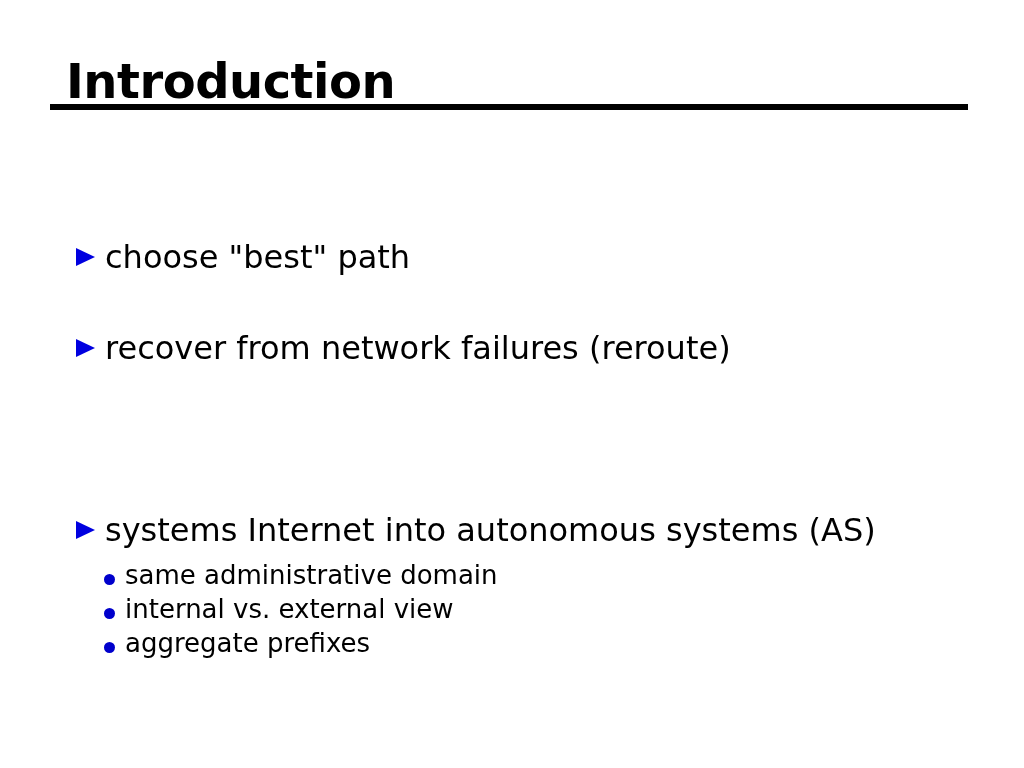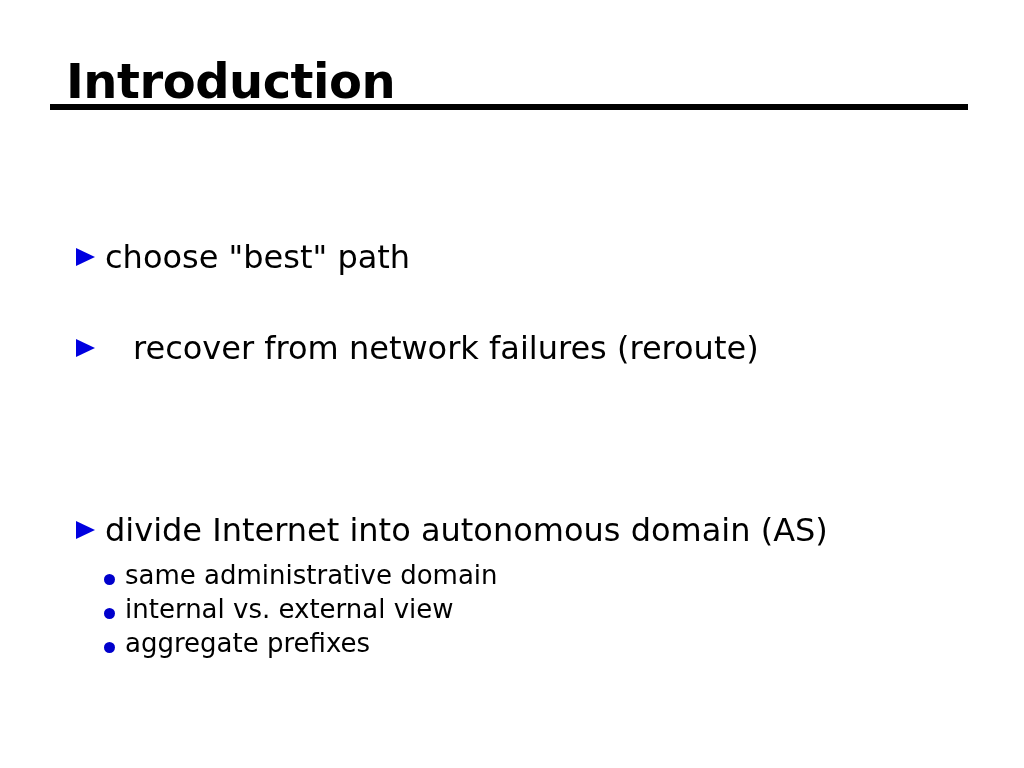--- a/index.html
+++ b/index.html
@@ -80,21 +80,21 @@
     flex: 0 0 auto;
   }
   .sub-label {
     font-size: 26px;
     line-height: 30px;
     color: var(--text-color);
   }
   
   .row-0 { top: 147px; }
   .row-1 { top: 238px; }
-  .row-2 { top: 329px; gap: 28px; }
+  .row-2 { top: 329px; }
   .row-3 { top: 420px; }
   .row-4 { top: 511px; }
   .sub-0 { top: 560px; }
   .sub-1 { top: 594px; }
   .sub-2 { top: 628px; }
 </style>
 </head>
 <body>
 
 <div class="slide">
@@ -110,21 +110,21 @@
   </div>
 
   <div class="bullet-row row-2">
     <span class="tri"></span>
     <span class="bullet-label">recover from network failures (reroute)</span>
   </div>
 
 
   <div class="bullet-row row-4">
     <span class="tri"></span>
-    <span class="bullet-label">divide Internet into autonomous domain (AS)</span>
+    <span class="bullet-label">systems Internet into autonomous systems (AS)</span>
   </div>
 
   <div class="sub-row sub-0">
     <span class="dot"></span>
     <span class="sub-label">same administrative domain</span>
   </div>
 
   <div class="sub-row sub-1">
     <span class="dot"></span>
     <span class="sub-label">internal vs. external view</span>

